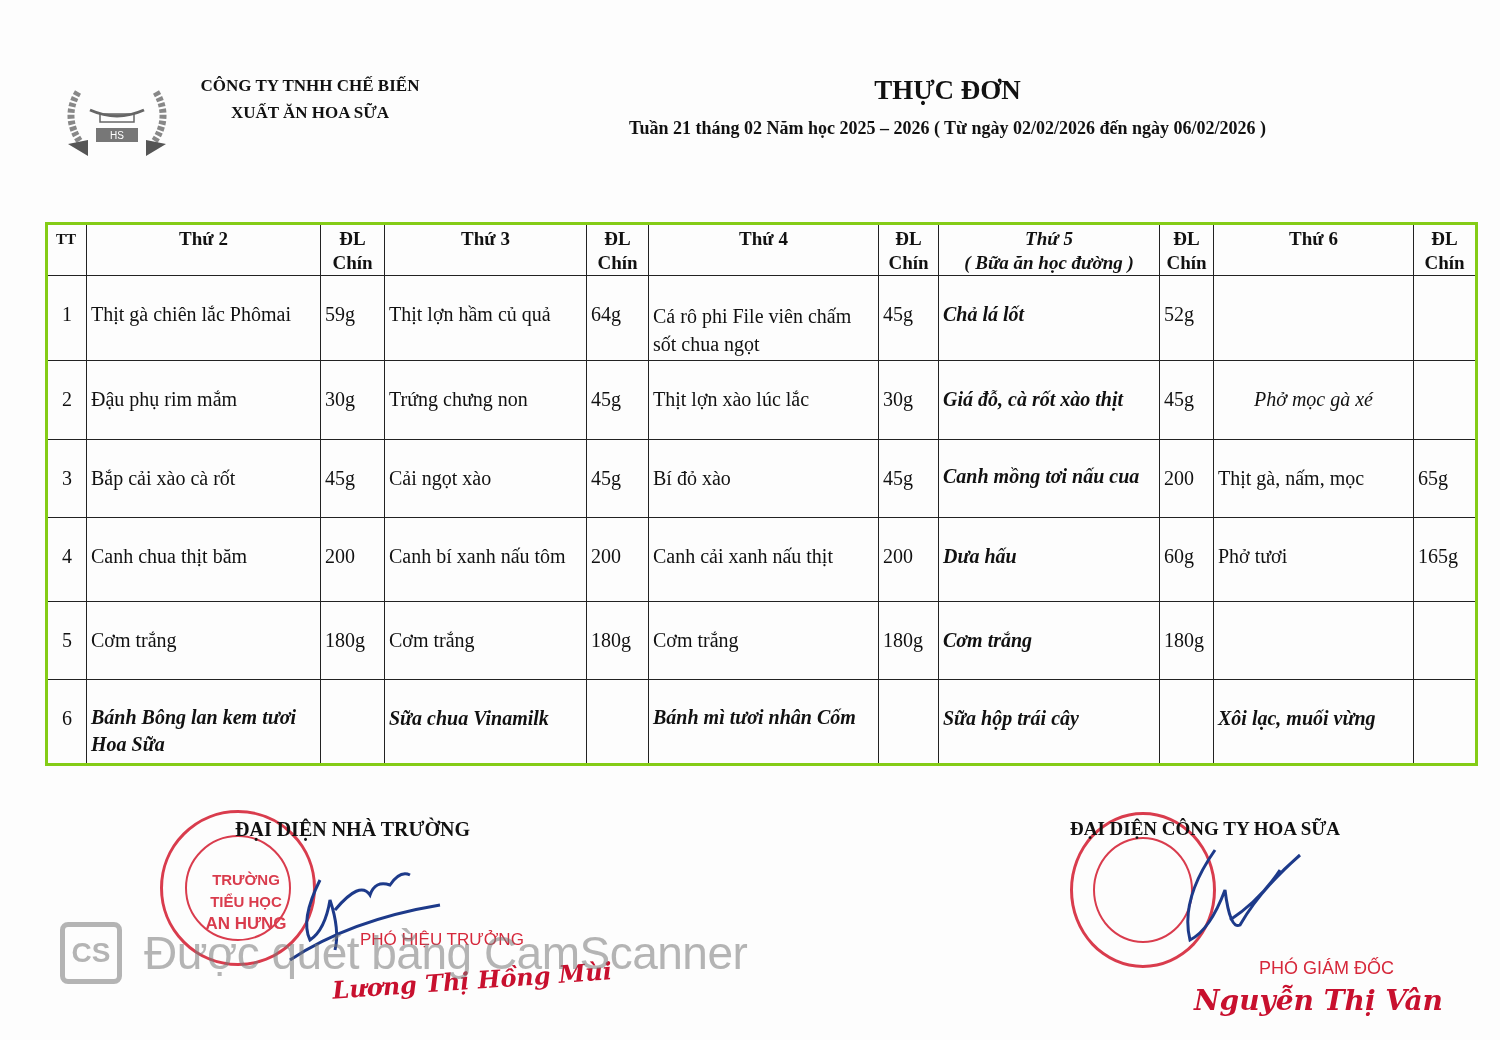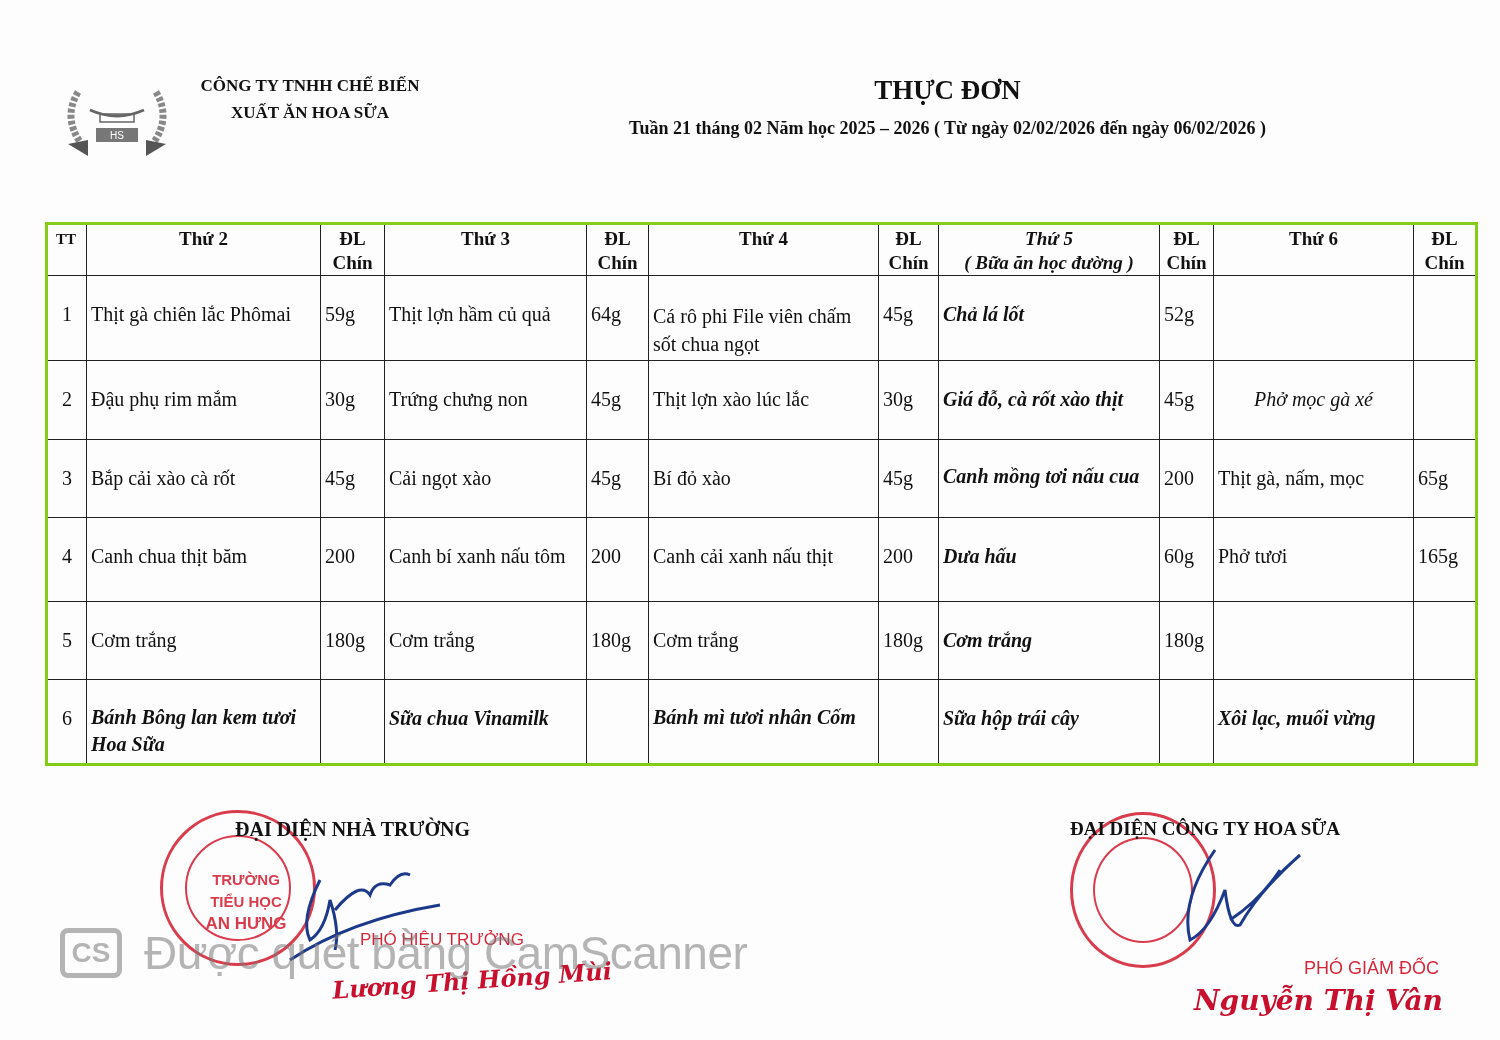--- a/index.html
+++ b/index.html
@@ -37,28 +37,28 @@
     font-family: "Liberation Sans", sans-serif; font-weight: bold; text-align: center; opacity: .9; }
   .stamp .inner { position: absolute; border: 2px solid #d6283b; border-radius: 50%; }
   .stamp-l { left: 160px; top: 810px; width: 150px; height: 150px; }
   .stamp-l .inner { left: 22px; top: 22px; width: 102px; height: 102px; }
   .stamp-l .txt { position: absolute; left: 0; width: 166px; top: 40px; font-size: 15px; line-height: 22px; margin-top: 16px; }
   .stamp-r { left: 1070px; top: 812px; width: 140px; height: 150px; }
   .stamp-r .inner { left: 20px; top: 22px; width: 96px; height: 102px; }
   .stamp-r .txt { position: absolute; left: 0; width: 140px; top: 40px; font-size: 14px; line-height: 22px; }
   .role { position: absolute; color: #d6283b; font-family: "Liberation Sans", sans-serif; font-size: 18px; }
   .role-l { left: 360px; top: 930px; font-size: 17px; }
-  .role-r { left: 1304px; top: 958px; }
+  .role-r { left: 1259px; top: 958px; }
   .signame { position: absolute; color: #c8102e; font-family: "DejaVu Serif", serif; font-style: italic; font-weight: bold; }
   .signame-l { left: 332px; top: 966px; font-size: 24px; transform: rotate(-4deg); }
   .signame-r { left: 1194px; top: 984px; font-size: 28px; }
   .signature { position: absolute; }
   .watermark { position: absolute; left: 60px; top: 920px; height: 66px; display: flex; align-items: center;
     color: rgba(120,120,120,.55); font-family: "Liberation Sans", sans-serif; }
-  .watermark .cs { width: 62px; height: 50px; border: 5px solid rgba(120,120,120,.55); border-radius: 8px;
+  .watermark .cs { width: 62px; height: 62px; border: 5px solid rgba(120,120,120,.55); border-radius: 8px;
     box-sizing: border-box; display: flex; align-items: center; justify-content: center; font-weight: bold; font-size: 28px; }
   .watermark .wt { font-size: 46px; margin-left: 22px; letter-spacing: -0.5px; }
 </style>
 </head>
 <body>
 
 <div class="logo">
   <svg width="118" height="88" viewBox="0 0 118 88">
     <path d="M20 20 Q5 45 22 70" stroke="#888" stroke-width="7" fill="none" stroke-dasharray="4 2"></path>
     <path d="M98 20 Q113 45 96 70" stroke="#888" stroke-width="7" fill="none" stroke-dasharray="4 2"></path>

